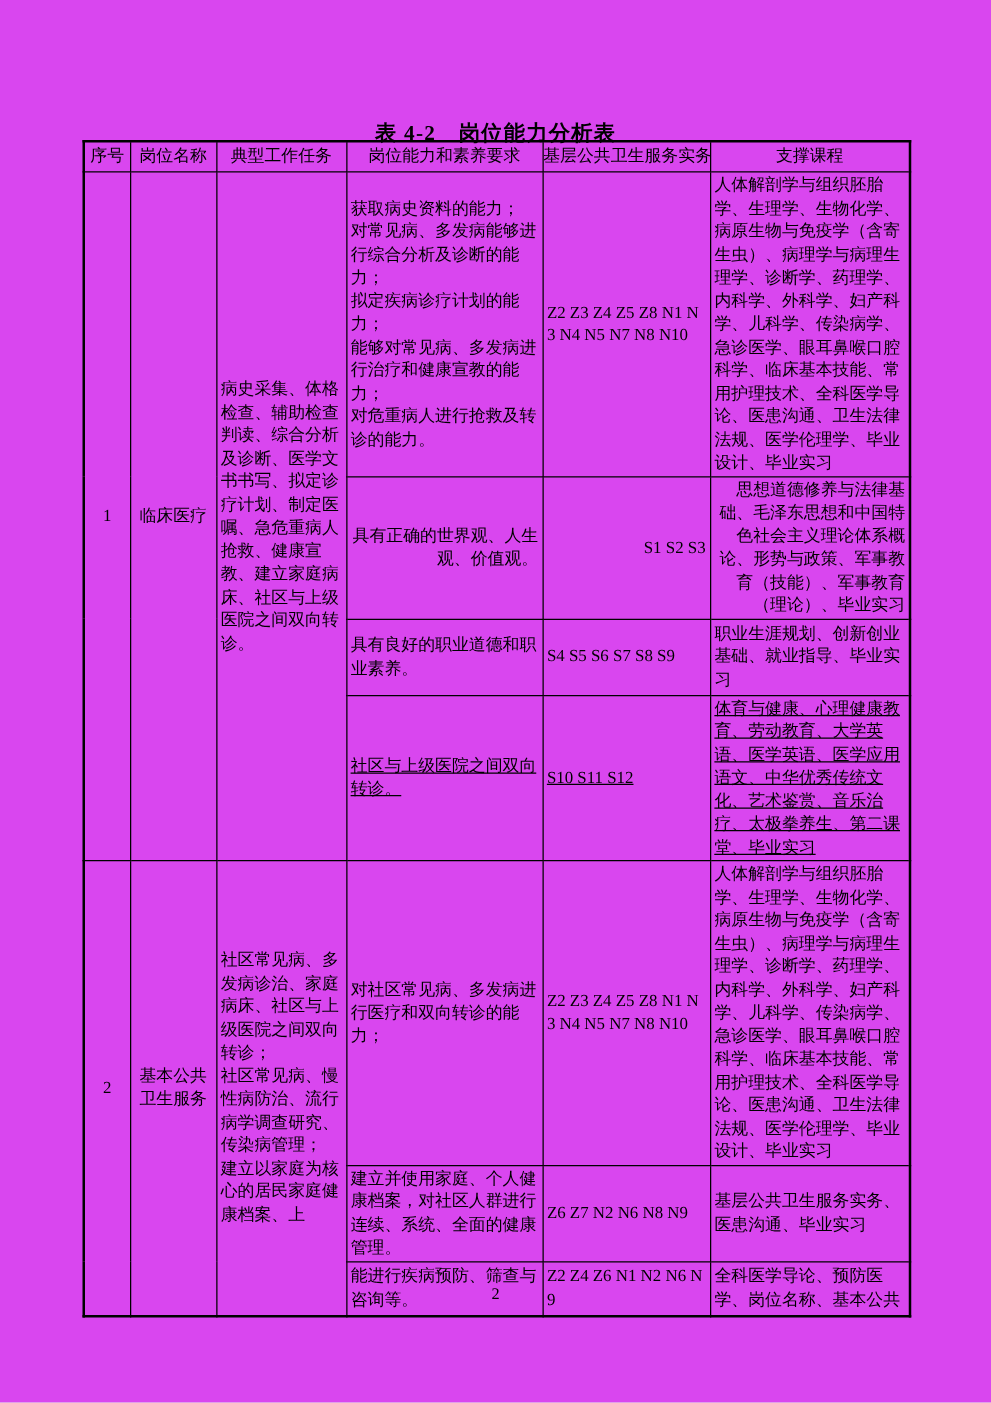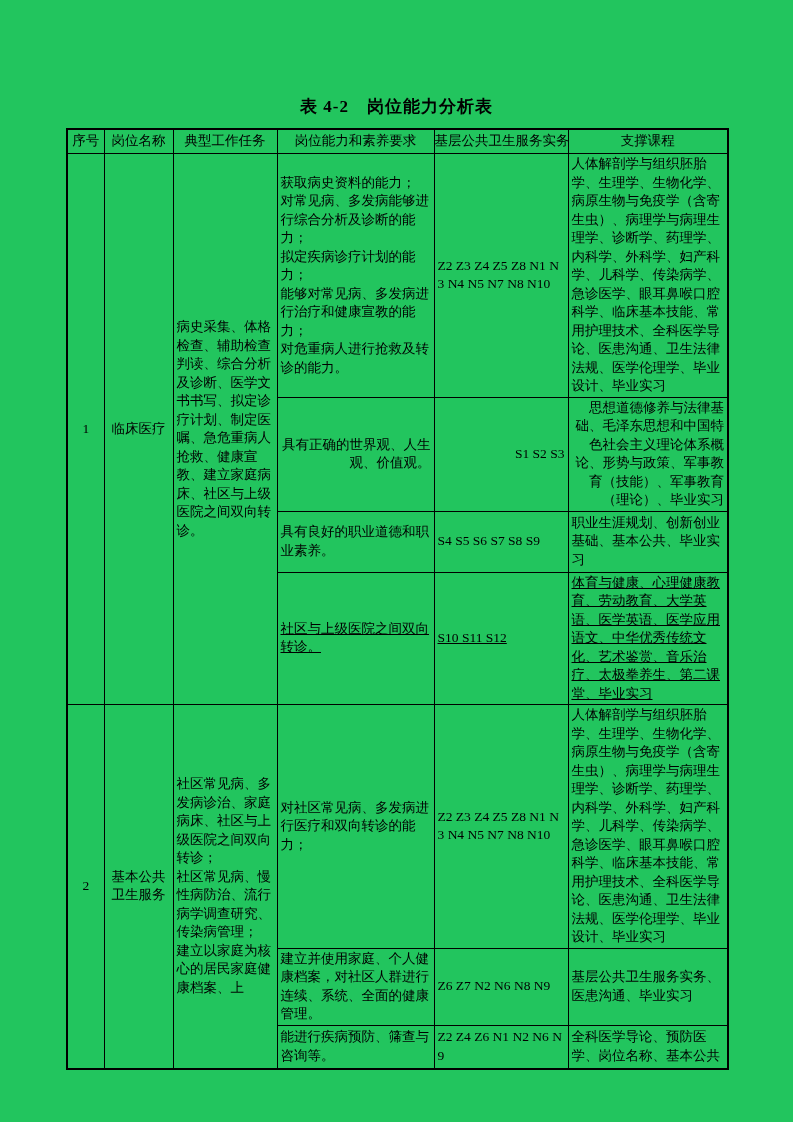--- a/index.html
+++ b/index.html
@@ -1,27 +1,27 @@
 <!DOCTYPE html>
 <html><head>
 <meta charset="utf-8">
 <style>
   html,body{margin:0;padding:0;background:#e8e8e8;}
   .page{
-    width:793px;height:1122px;background:#22c55e;position:relative;
+    width:793px;height:1122px;background:#d946ef;position:relative;
     font-family:"Liberation Serif","DejaVu Serif",serif;
     color:#000;overflow:hidden;margin:0 auto;
   }
   .doc-title{
     position:absolute;top:95px;left:0;width:793px;
     text-align:center;font-size:17px;font-weight:bold;
     letter-spacing:1px;
   }
   table.analysis{
-    position:absolute;top:128px;left:66px;width:661px;
+    position:absolute;top:112px;left:66px;width:661px;
     border-collapse:collapse;table-layout:fixed;
     border:2px solid #000;
     font-size:13.5px;line-height:18.5px;
   }
   table.analysis td{
     border:1px solid #000;
     padding:1px 3px;
     vertical-align:middle;
     overflow:hidden;
     white-space:pre-line;
@@ -80,21 +80,21 @@
         <td>人体解剖学与组织胚胎学、生理学、生物化学、病原生物与免疫学（含寄生虫）、病理学与病理生理学、诊断学、药理学、内科学、外科学、妇产科学、儿科学、传染病学、急诊医学、眼耳鼻喉口腔科学、临床基本技能、常用护理技术、全科医学导论、医患沟通、卫生法律法规、医学伦理学、毕业设计、毕业实习</td>
       </tr>
       <tr class="h-r1s2">
         <td>具有正确的世界观、人生观、价值观。</td>
         <td>S1 S2 S3</td>
         <td>思想道德修养与法律基础、毛泽东思想和中国特色社会主义理论体系概论、形势与政策、军事教育（技能）、军事教育（理论）、毕业实习</td>
       </tr>
       <tr class="h-r1s3">
         <td>具有良好的职业道德和职业素养。</td>
         <td>S4 S5 S6 S7 S8 S9</td>
-        <td>职业生涯规划、创新创业基础、基本公共、毕业实习</td>
+        <td>职业生涯规划、创新创业基础、就业指导、毕业实习</td>
       </tr>
       <tr class="h-r1s4">
         <td>社区与上级医院之间双向转诊。</td>
         <td>S10 S11 S12</td>
         <td>体育与健康、心理健康教育、劳动教育、大学英语、医学英语、医学应用语文、中华优秀传统文化、艺术鉴赏、音乐治疗、太极拳养生、第二课堂、毕业实习</td>
       </tr>
 
       <tr class="h-r2s1">
         <td rowspan="3" class="c-center">2</td>
         <td rowspan="3" class="c-center">基本公共卫生服务</td>

